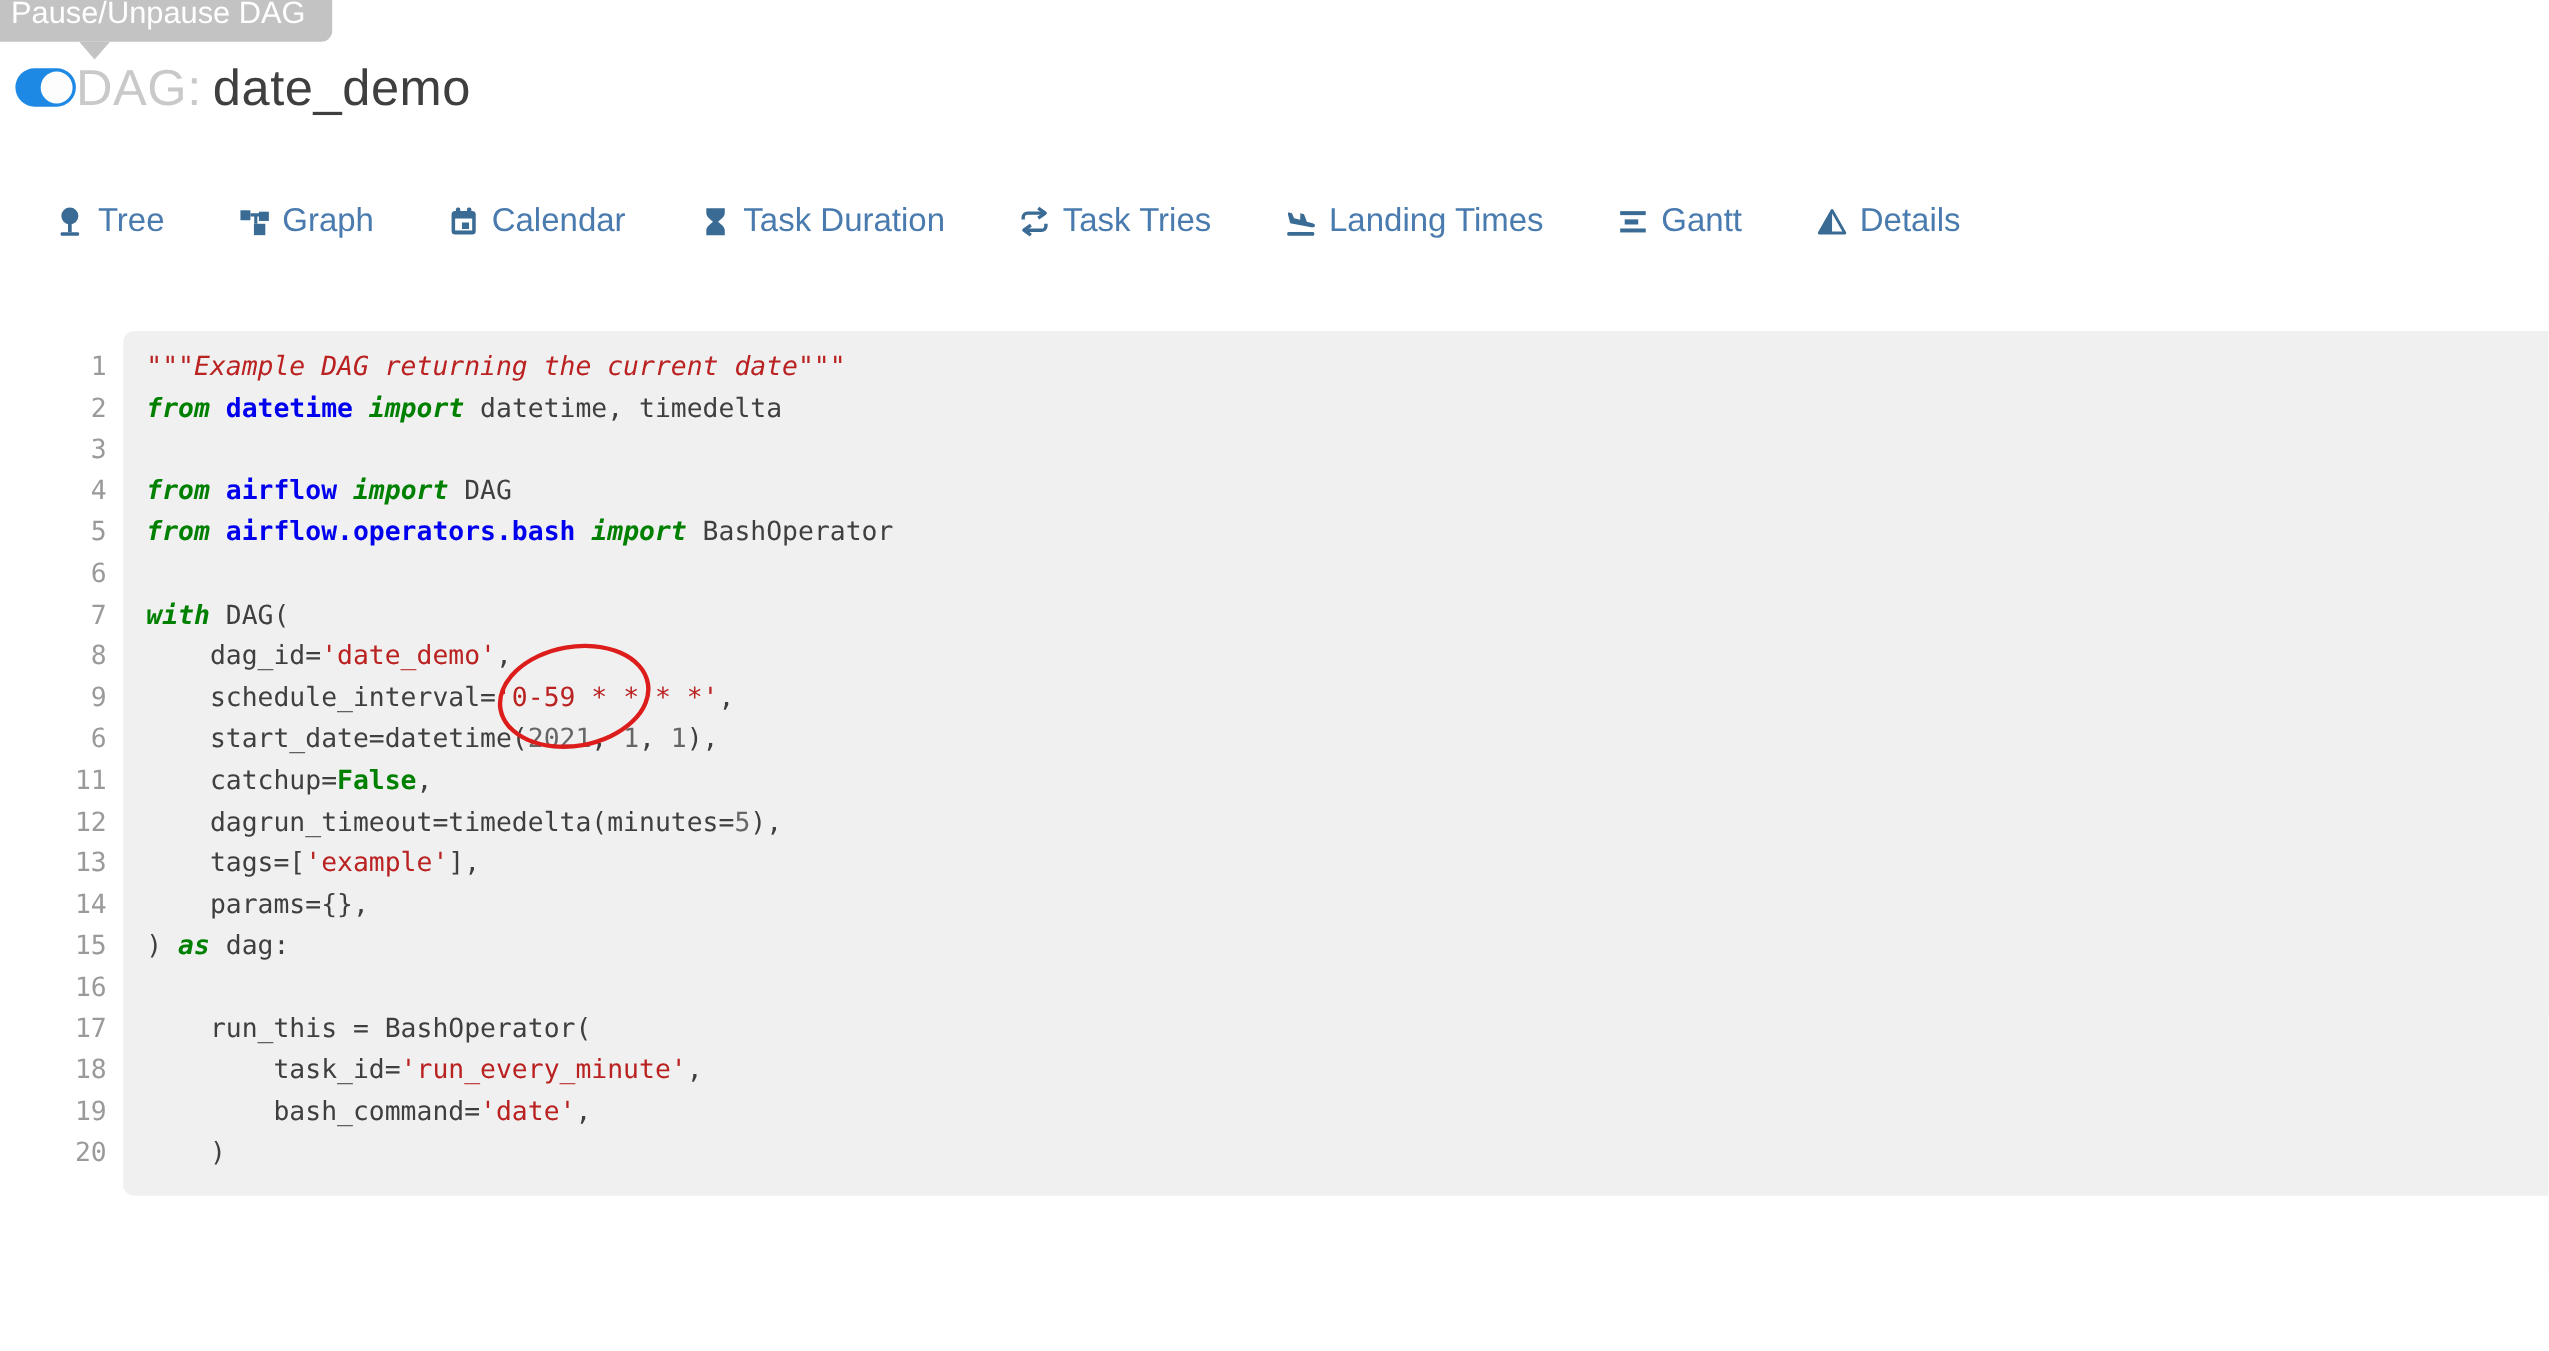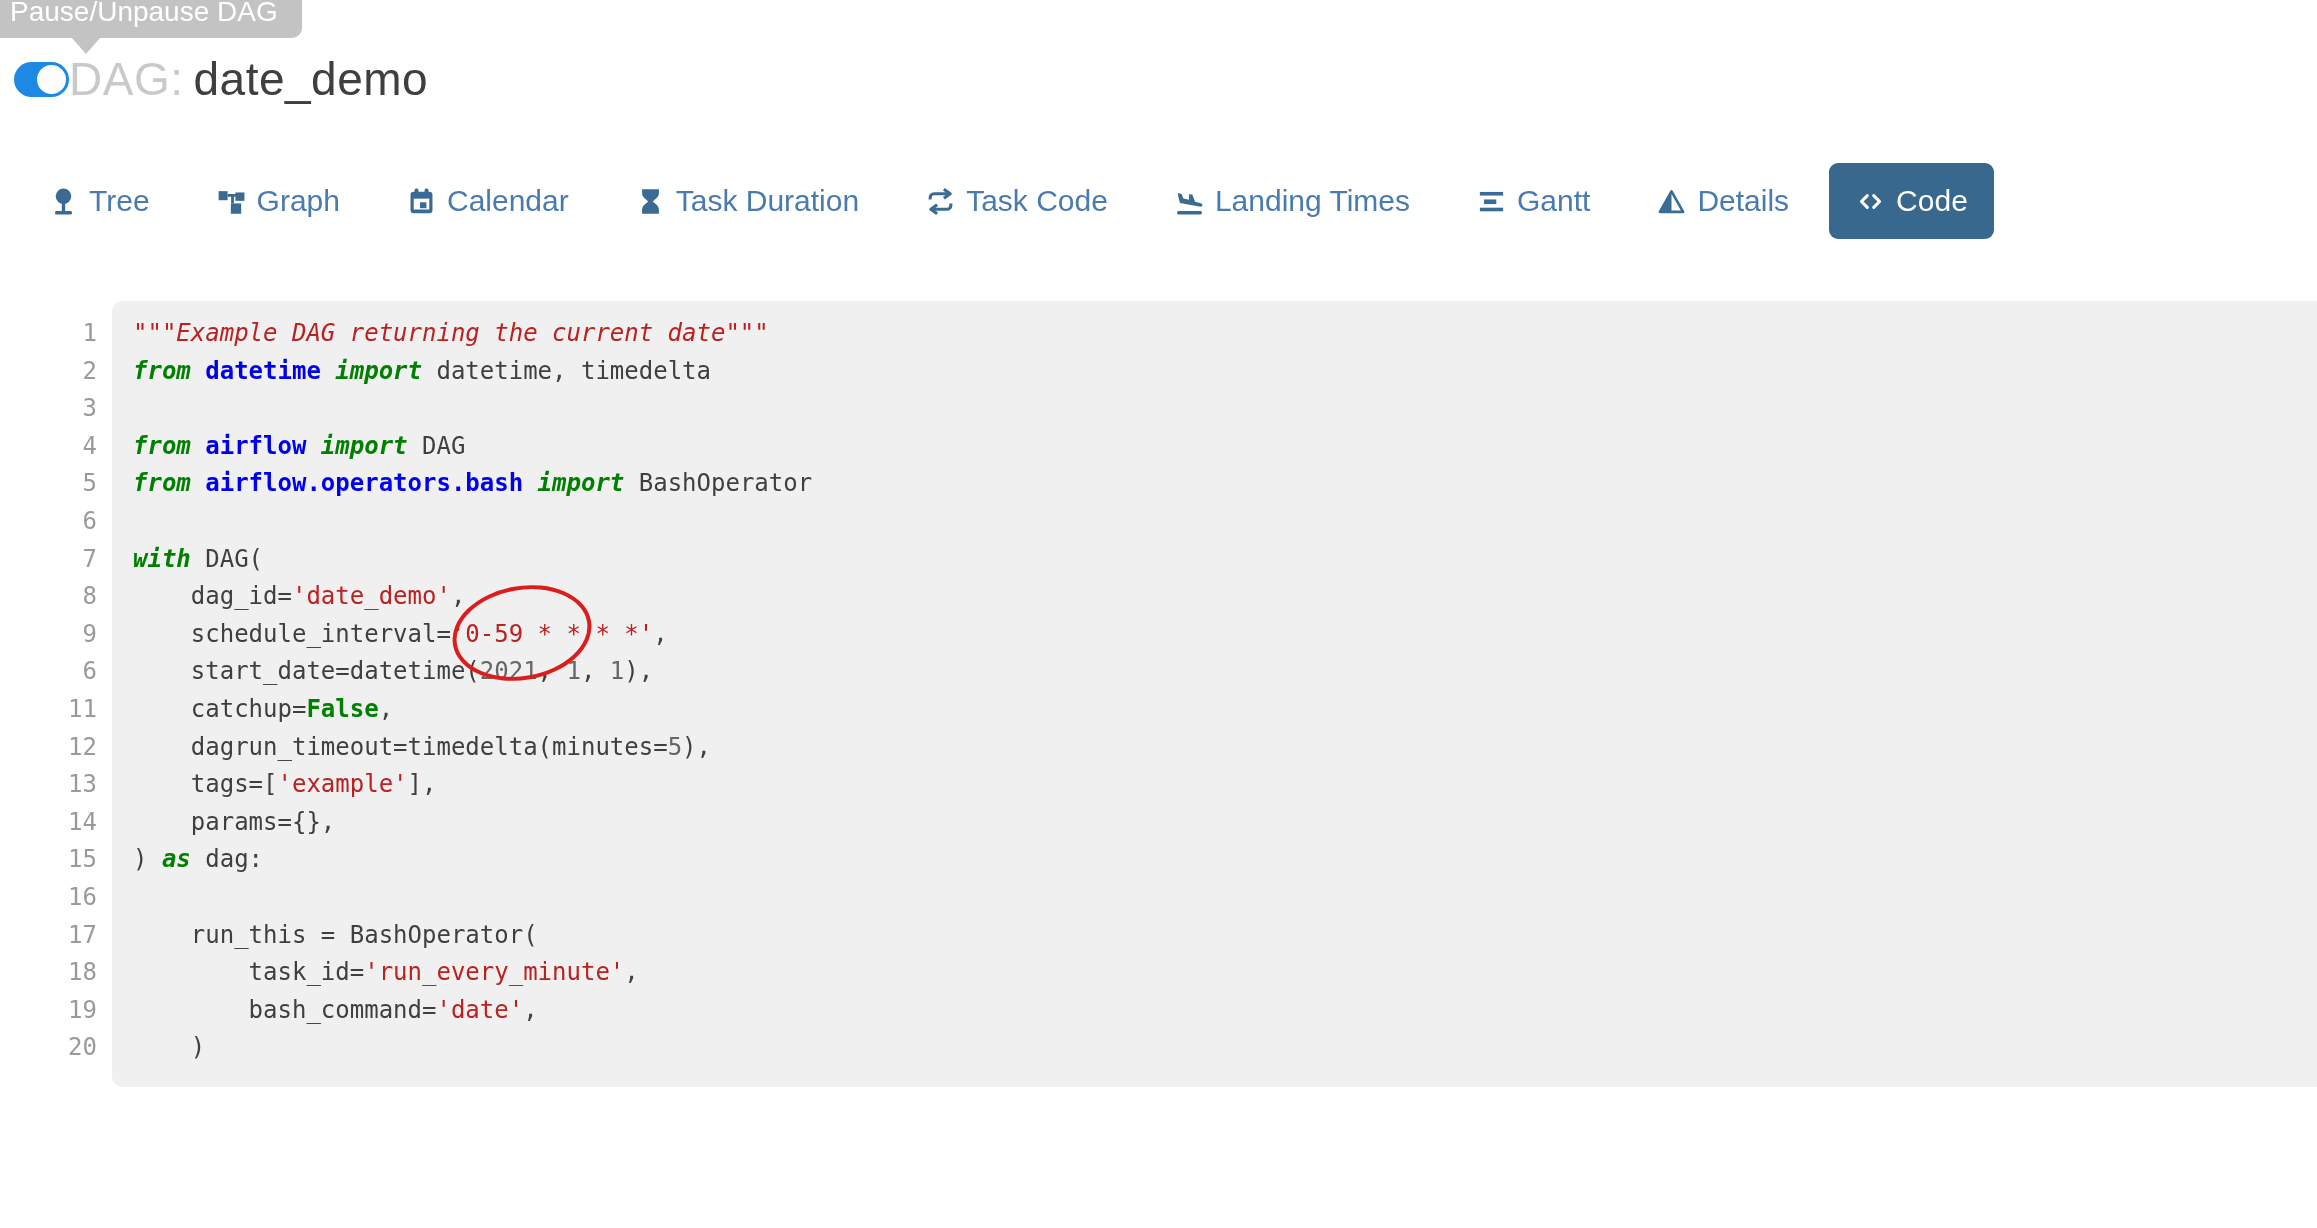--- a/index.html
+++ b/index.html
@@ -136,21 +136,21 @@
     </div>
     <div class="tab">
       <span class="tab-icon">
         <svg viewBox="0 0 24 24" fill="none" stroke="currentColor" stroke-width="2.4" stroke-linejoin="round">
           <path d="M4 10.5V9c0-1.7 1.3-3 3-3h10.5"></path>
           <path d="M14.6 2.5L19.5 6l-4.9 3.5"></path>
           <path d="M20 13.5V15c0 1.7-1.3 3-3 3H6.5"></path>
           <path d="M9.4 21.5L4.5 18l4.9-3.5"></path>
         </svg>
       </span>
-      <span class="tab-label">Task Code</span>
+      <span class="tab-label">Task Tries</span>
     </div>
     <div class="tab">
       <span class="tab-icon">
         <svg viewBox="0 0 24 24" fill="currentColor">
           <rect x="2.5" y="19.3" width="19" height="2.7" rx="1"></rect>
           <path d="M3.2 5.4l2.6.7 1.5 3.5 4.3 1.1.1-4.6 2.6.7 2 5.3 4 1.1c1.2.3 1.9 1.1 1.7 1.9-.2.8-1.4 1.1-2.6.8L4.6 13.1 3 7z"></path>
         </svg>
       </span>
       <span class="tab-label">Landing Times</span>
     </div>
@@ -165,29 +165,20 @@
       <span class="tab-label">Gantt</span>
     </div>
     <div class="tab">
       <span class="tab-icon">
         <svg viewBox="0 0 24 24">
           <path d="M12 4.2L21 20H3z" fill="none" stroke="currentColor" stroke-width="2" stroke-linejoin="round"></path>
           <path d="M12 4.2V20H3z" fill="currentColor"></path>
         </svg>
       </span>
       <span class="tab-label">Details</span>
-    </div>
-    <div class="tab active">
-      <span class="tab-icon">
-        <svg viewBox="0 0 24 24" fill="none" stroke="currentColor" stroke-width="2.4" stroke-linecap="round" stroke-linejoin="round">
-          <path d="M9.5 7.5L5 12l4.5 4.5"></path>
-          <path d="M14.5 7.5L19 12l-4.5 4.5"></path>
-        </svg>
-      </span>
-      <span class="tab-label">Code</span>
     </div>
   </div>
 
 <div class="code-wrap">
   <div class="gutter">
       <div>1</div>
       <div>2</div>
       <div>3</div>
       <div>4</div>
       <div>5</div>

